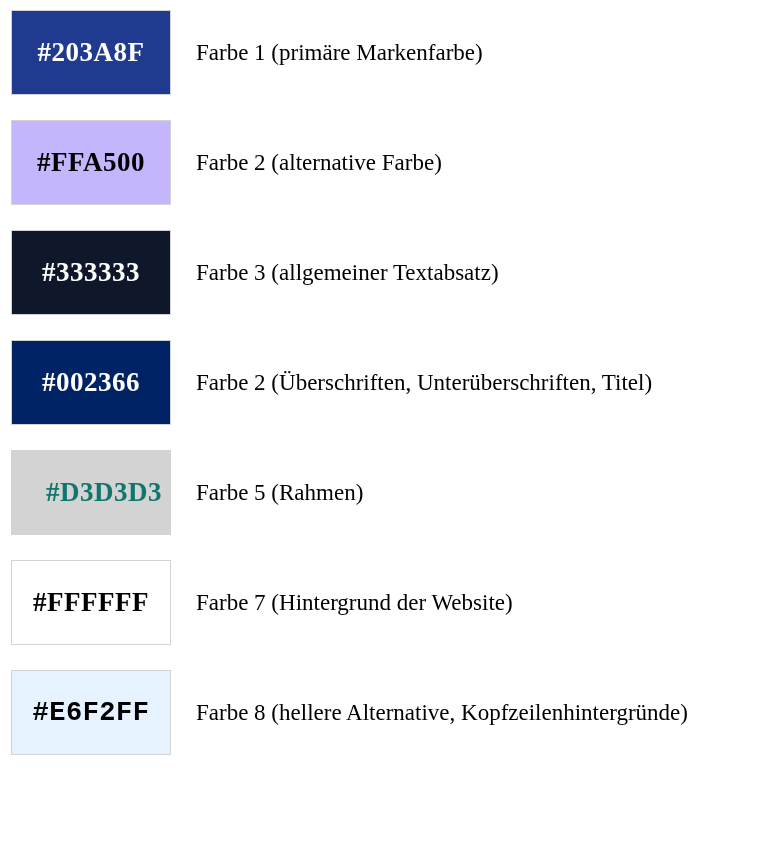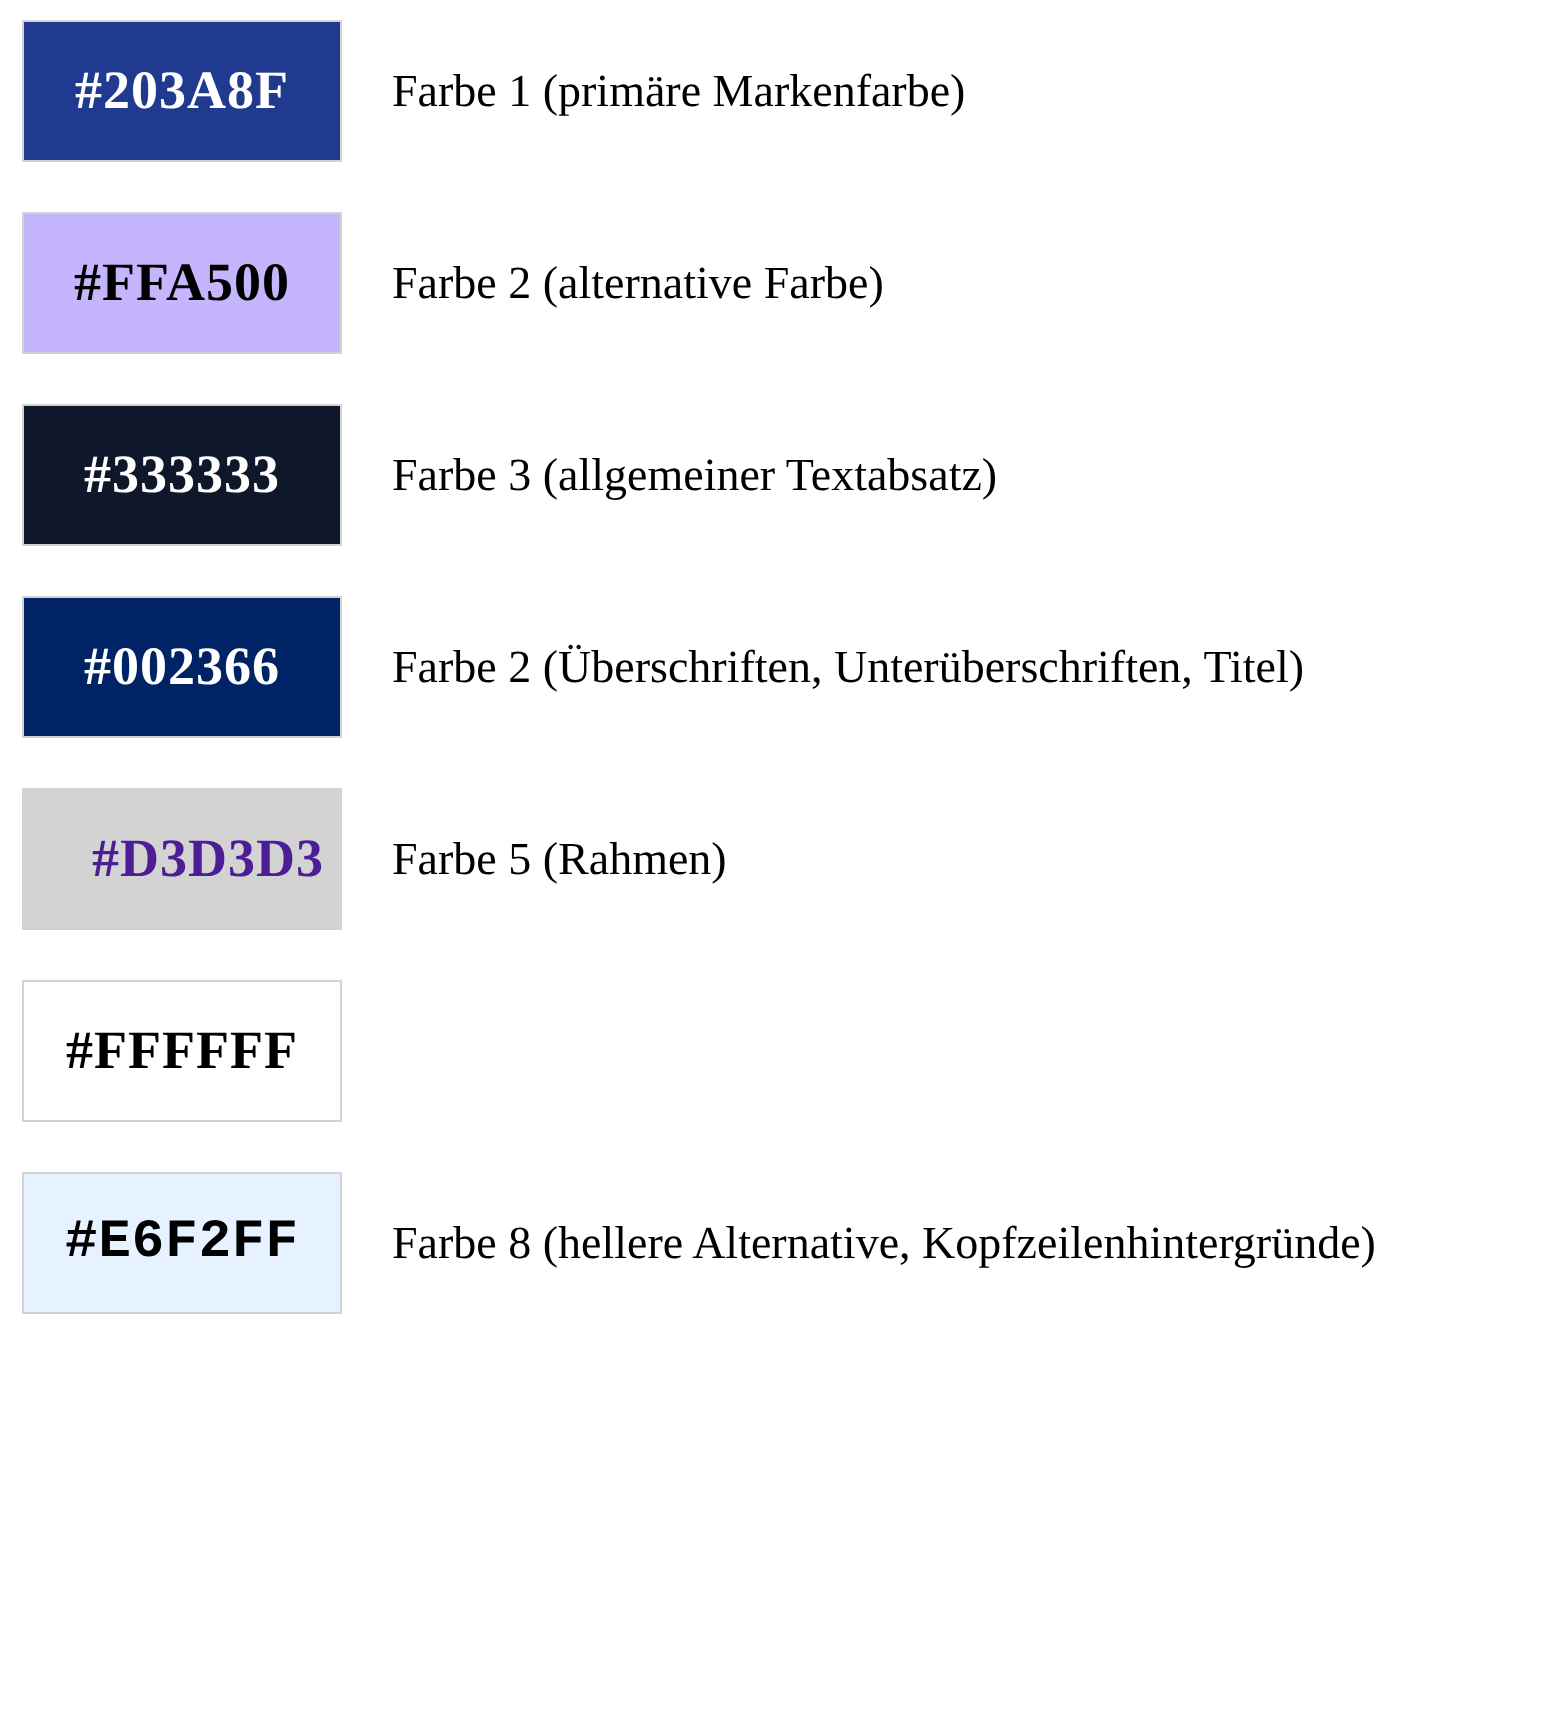--- a/index.html
+++ b/index.html
@@ -18,21 +18,21 @@
     padding: 10px 0 0 11px;
   }
   .row {
     display: flex;
     align-items: center;
     margin-bottom: 25px;
   }
   .swatch {
     box-sizing: border-box;
     width: 160px;
-    height: 71px;
+    height: 85px;
     border: 1px solid #d3d3d3;
     display: flex;
     align-items: center;
     justify-content: center;
     flex: 0 0 auto;
   }
   .hex {
     font-weight: bold;
     font-size: 27px;
     letter-spacing: 0.5px;
@@ -72,30 +72,31 @@
 
   <div class="row">
     <div class="swatch" style="background-color: rgb(0, 35, 102); border-color: rgb(211, 211, 211);">
       <span class="hex" style="color: rgb(255, 255, 255);">#002366</span>
     </div>
     <div class="desc" style="color: rgb(0, 0, 0);">Farbe 2 (Überschriften, Unterüberschriften, Titel)</div>
   </div>
 
   <div class="row">
     <div class="swatch" style="background-color: rgb(211, 211, 211); border-color: rgb(211, 211, 211);">
-      <span class="hex" style="color: #4c1d95; margin-left: 26px;">#D3D3D3</span>
+      <span class="hex" style="color: #0f766e; margin-left: 26px;">#D3D3D3</span>
     </div>
     <div class="desc" style="color: rgb(0, 0, 0);">Farbe 5 (Rahmen)</div>
   </div>
 
 
   <div class="row">
     <div class="swatch" style="background-color: rgb(255, 255, 255); border-color: rgb(211, 211, 211);">
       <span class="hex" style="color: #000000;">#FFFFFF</span>
     </div>
+    <div class="desc" style="color: rgb(0, 0, 0);">Farbe 7 (Hintergrund der Website)</div>
   </div>
 
   <div class="row">
     <div class="swatch" style="background-color: rgb(230, 242, 255); border-color: rgb(211, 211, 211); font-family: Liberation Mono, monospace;">
       <span class="hex" style="color: rgb(0, 0, 0);">#E6F2FF</span>
     </div>
     <div class="desc" style="color: rgb(0, 0, 0);">Farbe 8 (hellere Alternative, Kopfzeilenhintergründe)</div>
   </div>
 </div>
 </div>

